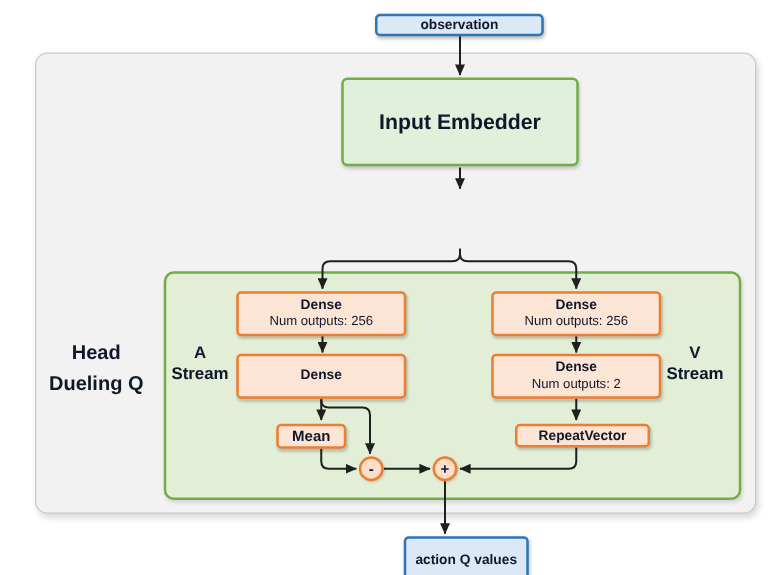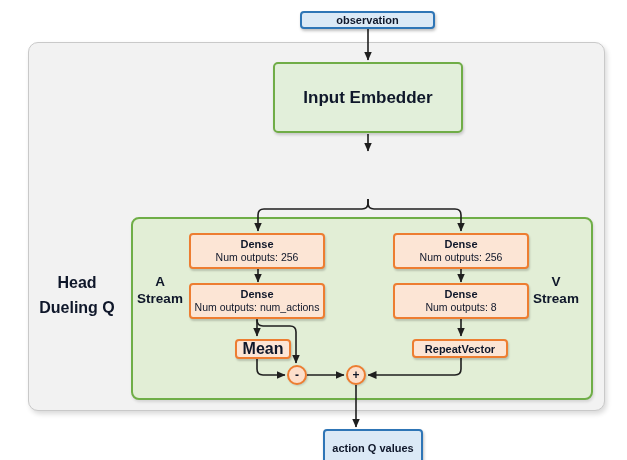--- a/index.html
+++ b/index.html
@@ -37,22 +37,22 @@
   .orange{
     background:#fce5d5;border:2px solid #ed7d31;border-radius:4px;
     box-shadow:1px 2px 2px rgba(0,0,0,0.18);
   }
   .dense{flex-direction:column;line-height:1.25;font-size:10.5px;padding:2px;}
   .dense .node-title{font-weight:bold;font-size:11px;}
   .a1{left:189px;top:233px;width:136px;height:36px;}
   .a2{left:189px;top:283px;width:136px;height:36px;}
   .v1{left:393px;top:233px;width:136px;height:36px;}
   .v2{left:393px;top:283px;width:136px;height:36px;}
-  .mean{left:235px;top:339px;width:56px;height:20px;font-weight:bold;font-size:16px;}
-  .repeat{left:412px;top:339px;width:96px;height:19px;font-weight:bold;font-size:11px;}
+  .mean{left:221px;top:339px;width:56px;height:20px;font-weight:bold;font-size:12px;}
+  .repeat{left:412px;top:339px;width:108px;height:19px;font-weight:bold;font-size:11px;}
   .op-circle{
     position:absolute;z-index:3;width:20px;height:20px;box-sizing:border-box;border-radius:50%;
     background:#fcdecb;border:2px solid #ed7d31;display:flex;align-items:center;justify-content:center;
     font-weight:bold;font-size:12px;line-height:1;box-shadow:1px 1px 2px rgba(0,0,0,0.15);
   }
   .minus-op{left:287px;top:365px;}
   .plus-op{left:346px;top:365px;}
   .big-label{position:absolute;z-index:3;text-align:center;font-weight:bold;}
   .dueling{left:25px;top:270px;width:104px;font-size:16px;line-height:25px;}
   .stream-label{width:60px;font-size:13.5px;line-height:17px;}
@@ -96,31 +96,30 @@
   <div class="node green-node embedder">Input Embedder</div>
 
 
   <div class="node orange dense a1">
     <div class="node-title">Dense</div>
     <div class="node-sub">Num outputs: 256</div>
   </div>
 
   <div class="node orange dense a2">
     <div class="node-title">Dense</div>
-    <div class="node-sub">Num outputs: num_actions</div>
   </div>
 
   <div class="node orange dense v1">
     <div class="node-title">Dense</div>
     <div class="node-sub">Num outputs: 256</div>
   </div>
 
   <div class="node orange dense v2">
     <div class="node-title">Dense</div>
-    <div class="node-sub">Num outputs: 8</div>
+    <div class="node-sub">Num outputs: 2</div>
   </div>
 
   <div class="node orange mean">Mean</div>
 
   <div class="node orange repeat">RepeatVector</div>
 
   <div class="op-circle minus-op">-</div>
 
   <div class="op-circle plus-op">+</div>
 

